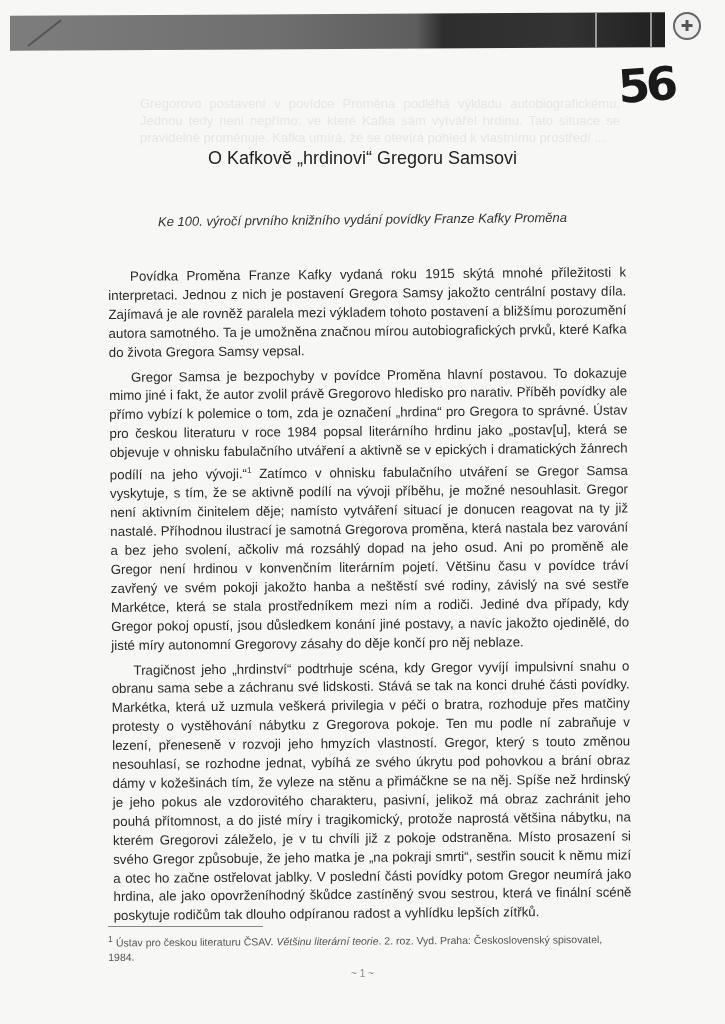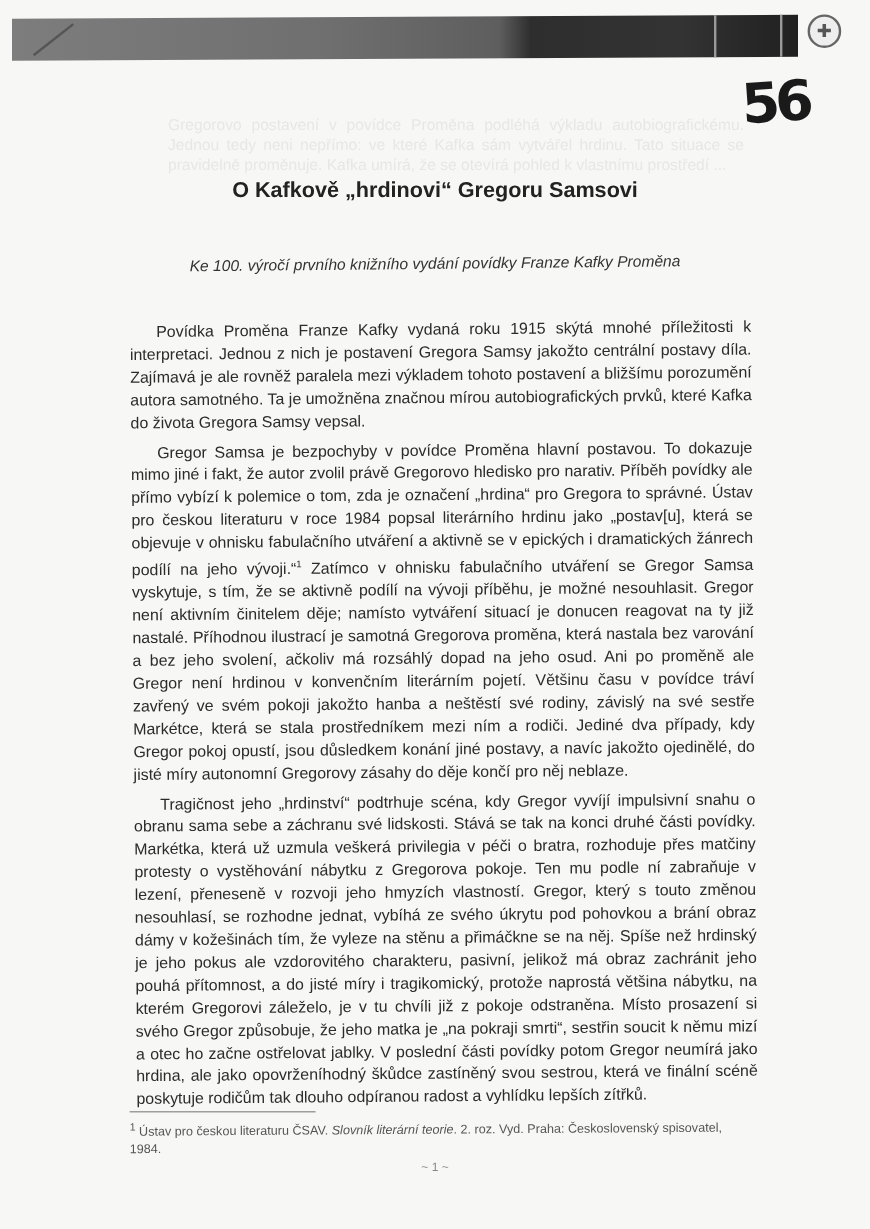--- a/index.html
+++ b/index.html
@@ -30,21 +30,21 @@
     font-family: "DejaVu Sans", sans-serif; font-weight: bold; font-size: 46px;
     color: #1a1a1a; letter-spacing: -4px; transform: rotate(-4deg);
   }
   .ghost {
     position: absolute; left: 140px; top: 95px; width: 480px;
     color: #e7e7e4; font-size: 13px; line-height: 17px; text-align: justify;
     pointer-events: none;
   }
   .title {
     position: absolute; left: 0; right: 0; top: 148px; text-align: center;
-    font-size: 18px; font-weight: bold; color: #222;
+    font-size: 18px; font-weight: normal; color: #222;
   }
   .subtitle {
     position: absolute; left: 0; right: 0; top: 212px; text-align: center;
     font-style: italic; font-size: 13px; color: #333;
     transform: rotate(-0.6deg);
   }
   .body {
     position: absolute; left: 108px; top: 268px; width: 518px;
     font-size: 13.3px; line-height: 18.9px; text-align: justify;
     transform: rotate(-0.5deg); transform-origin: left top;
@@ -83,16 +83,16 @@
 
 <div class="body">
   <p>Povídka Proměna Franze Kafky vydaná roku 1915 skýtá mnohé příležitosti k interpretaci. Jednou z nich je postavení Gregora Samsy jakožto centrální postavy díla. Zajímavá je ale rovněž paralela mezi výkladem tohoto postavení a bližšímu porozumění autora samotného. Ta je umožněna značnou mírou autobiografických prvků, které Kafka do života Gregora Samsy vepsal.</p>
   <p><span>Gregor Samsa je bezpochyby v povídce Proměna hlavní postavou. To dokazuje mimo jiné i fakt, že autor zvolil právě Gregorovo hledisko pro narativ. Příběh povídky ale přímo vybízí k polemice o tom, zda je označení „hrdina“ pro Gregora to správné. Ústav pro českou literaturu v roce 1984 popsal literárního hrdinu jako „postav[u], která se objevuje v ohnisku fabulačního utváření a aktivně se v epických i dramatických žánrech podílí na jeho vývoji.“</span><sup>1</sup><span> Zatímco v ohnisku fabulačního utváření se Gregor Samsa vyskytuje, s tím, že se aktivně podílí na vývoji příběhu, je možné nesouhlasit.  Gregor není aktivním činitelem děje; namísto vytváření situací je donucen reagovat na ty již nastalé. Příhodnou ilustrací je samotná Gregorova proměna, která nastala bez varování a bez jeho svolení, ačkoliv má rozsáhlý dopad na jeho osud. Ani po proměně ale Gregor není hrdinou v konvenčním literárním pojetí. Většinu času v povídce tráví zavřený ve svém pokoji jakožto hanba a neštěstí své rodiny, závislý na své sestře Markétce, která se stala prostředníkem mezi ním a rodiči. Jediné dva případy, kdy Gregor pokoj opustí, jsou důsledkem konání jiné postavy, a navíc jakožto ojedinělé, do jisté míry autonomní Gregorovy zásahy do děje končí pro něj neblaze.</span></p>
   <p>Tragičnost jeho „hrdinství“ podtrhuje scéna, kdy Gregor vyvíjí impulsivní snahu o obranu sama sebe a záchranu své lidskosti. Stává se tak na konci druhé části povídky. Markétka, která už uzmula veškerá privilegia v péči o bratra, rozhoduje přes matčiny protesty o vystěhování nábytku z Gregorova pokoje. Ten mu podle ní zabraňuje v lezení, přeneseně v rozvoji jeho hmyzích vlastností. Gregor, který s touto změnou nesouhlasí, se rozhodne jednat, vybíhá ze svého úkrytu pod pohovkou a brání obraz dámy v kožešinách tím, že vyleze na stěnu a přimáčkne se na něj. Spíše než hrdinský je jeho pokus ale vzdorovitého charakteru, pasivní, jelikož má obraz zachránit jeho pouhá přítomnost, a do jisté míry i tragikomický, protože naprostá většina nábytku, na kterém Gregorovi záleželo, je v tu chvíli již z pokoje odstraněna. Místo prosazení si svého Gregor způsobuje, že jeho matka je „na pokraji smrti“, sestřin soucit k němu mizí a otec ho začne ostřelovat jablky. V poslední části povídky potom Gregor neumírá jako hrdina, ale jako opovrženíhodný škůdce zastíněný svou sestrou, která ve finální scéně poskytuje rodičům tak dlouho odpíranou radost a vyhlídku lepších zítřků.</p>
 </div>
 
 <div class="fn-rule"></div>
 <div class="footnote">
   <sup>1</sup>
-  <span>Ústav pro českou literaturu ČSAV. </span><em>Slovník literární teorie</em><span>. 2. roz. Vyd. Praha: Československý spisovatel, 1984.</span>
+  <span>Ústav pro českou literaturu ČSAV. </span><em>Většinu literární teorie</em><span>. 2. roz. Vyd. Praha: Československý spisovatel, 1984.</span>
 </div>
 
 <div class="page-footer">~ 1 ~</div>
 
 </body></html>

